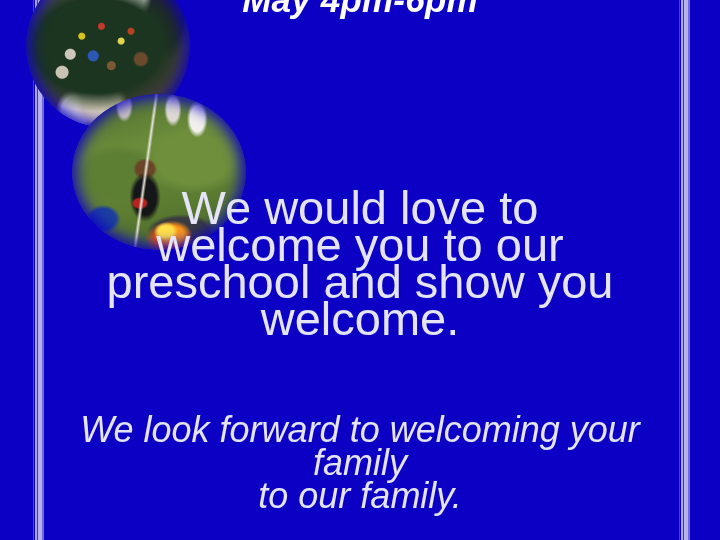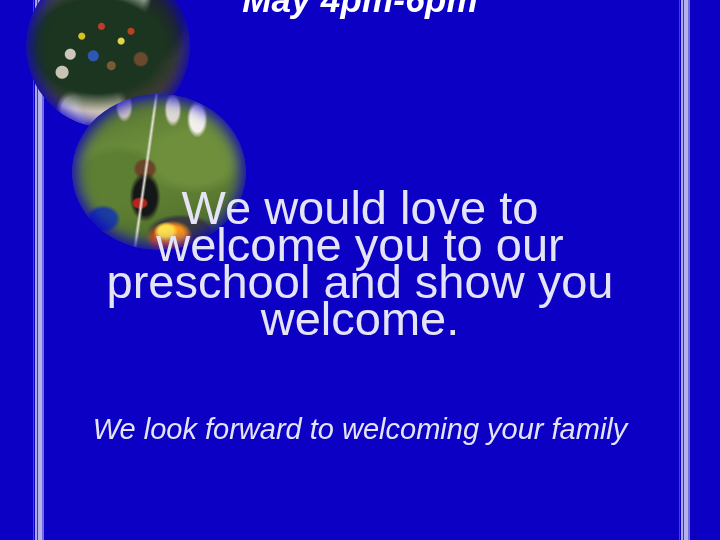--- a/index.html
+++ b/index.html
@@ -156,21 +156,21 @@
     line-height: 37px;
   }
 
   .closing-copy {
     position: absolute;
     left: 60px;
     width: 600px;
     top: 413px;
     text-align: center;
     color: #e4e4f6;
-    font-size: 29px;
+    font-size: 36px;
     font-style: italic;
     font-weight: 400;
     line-height: 33px;
   }
 </style>
 </head>
 <body>
 
 <div id="slide">
 
@@ -208,15 +208,16 @@
 
   <div class="body-copy">
     <div>We would love to</div>
     <div>welcome you to our</div>
     <div>preschool and show you</div>
     <div>welcome.</div>
   </div>
 
   <div class="closing-copy">
     <div>We look forward to welcoming your family</div>
+    <div>to our family.</div>
   </div>
 
 </div>
 
 </body></html>

